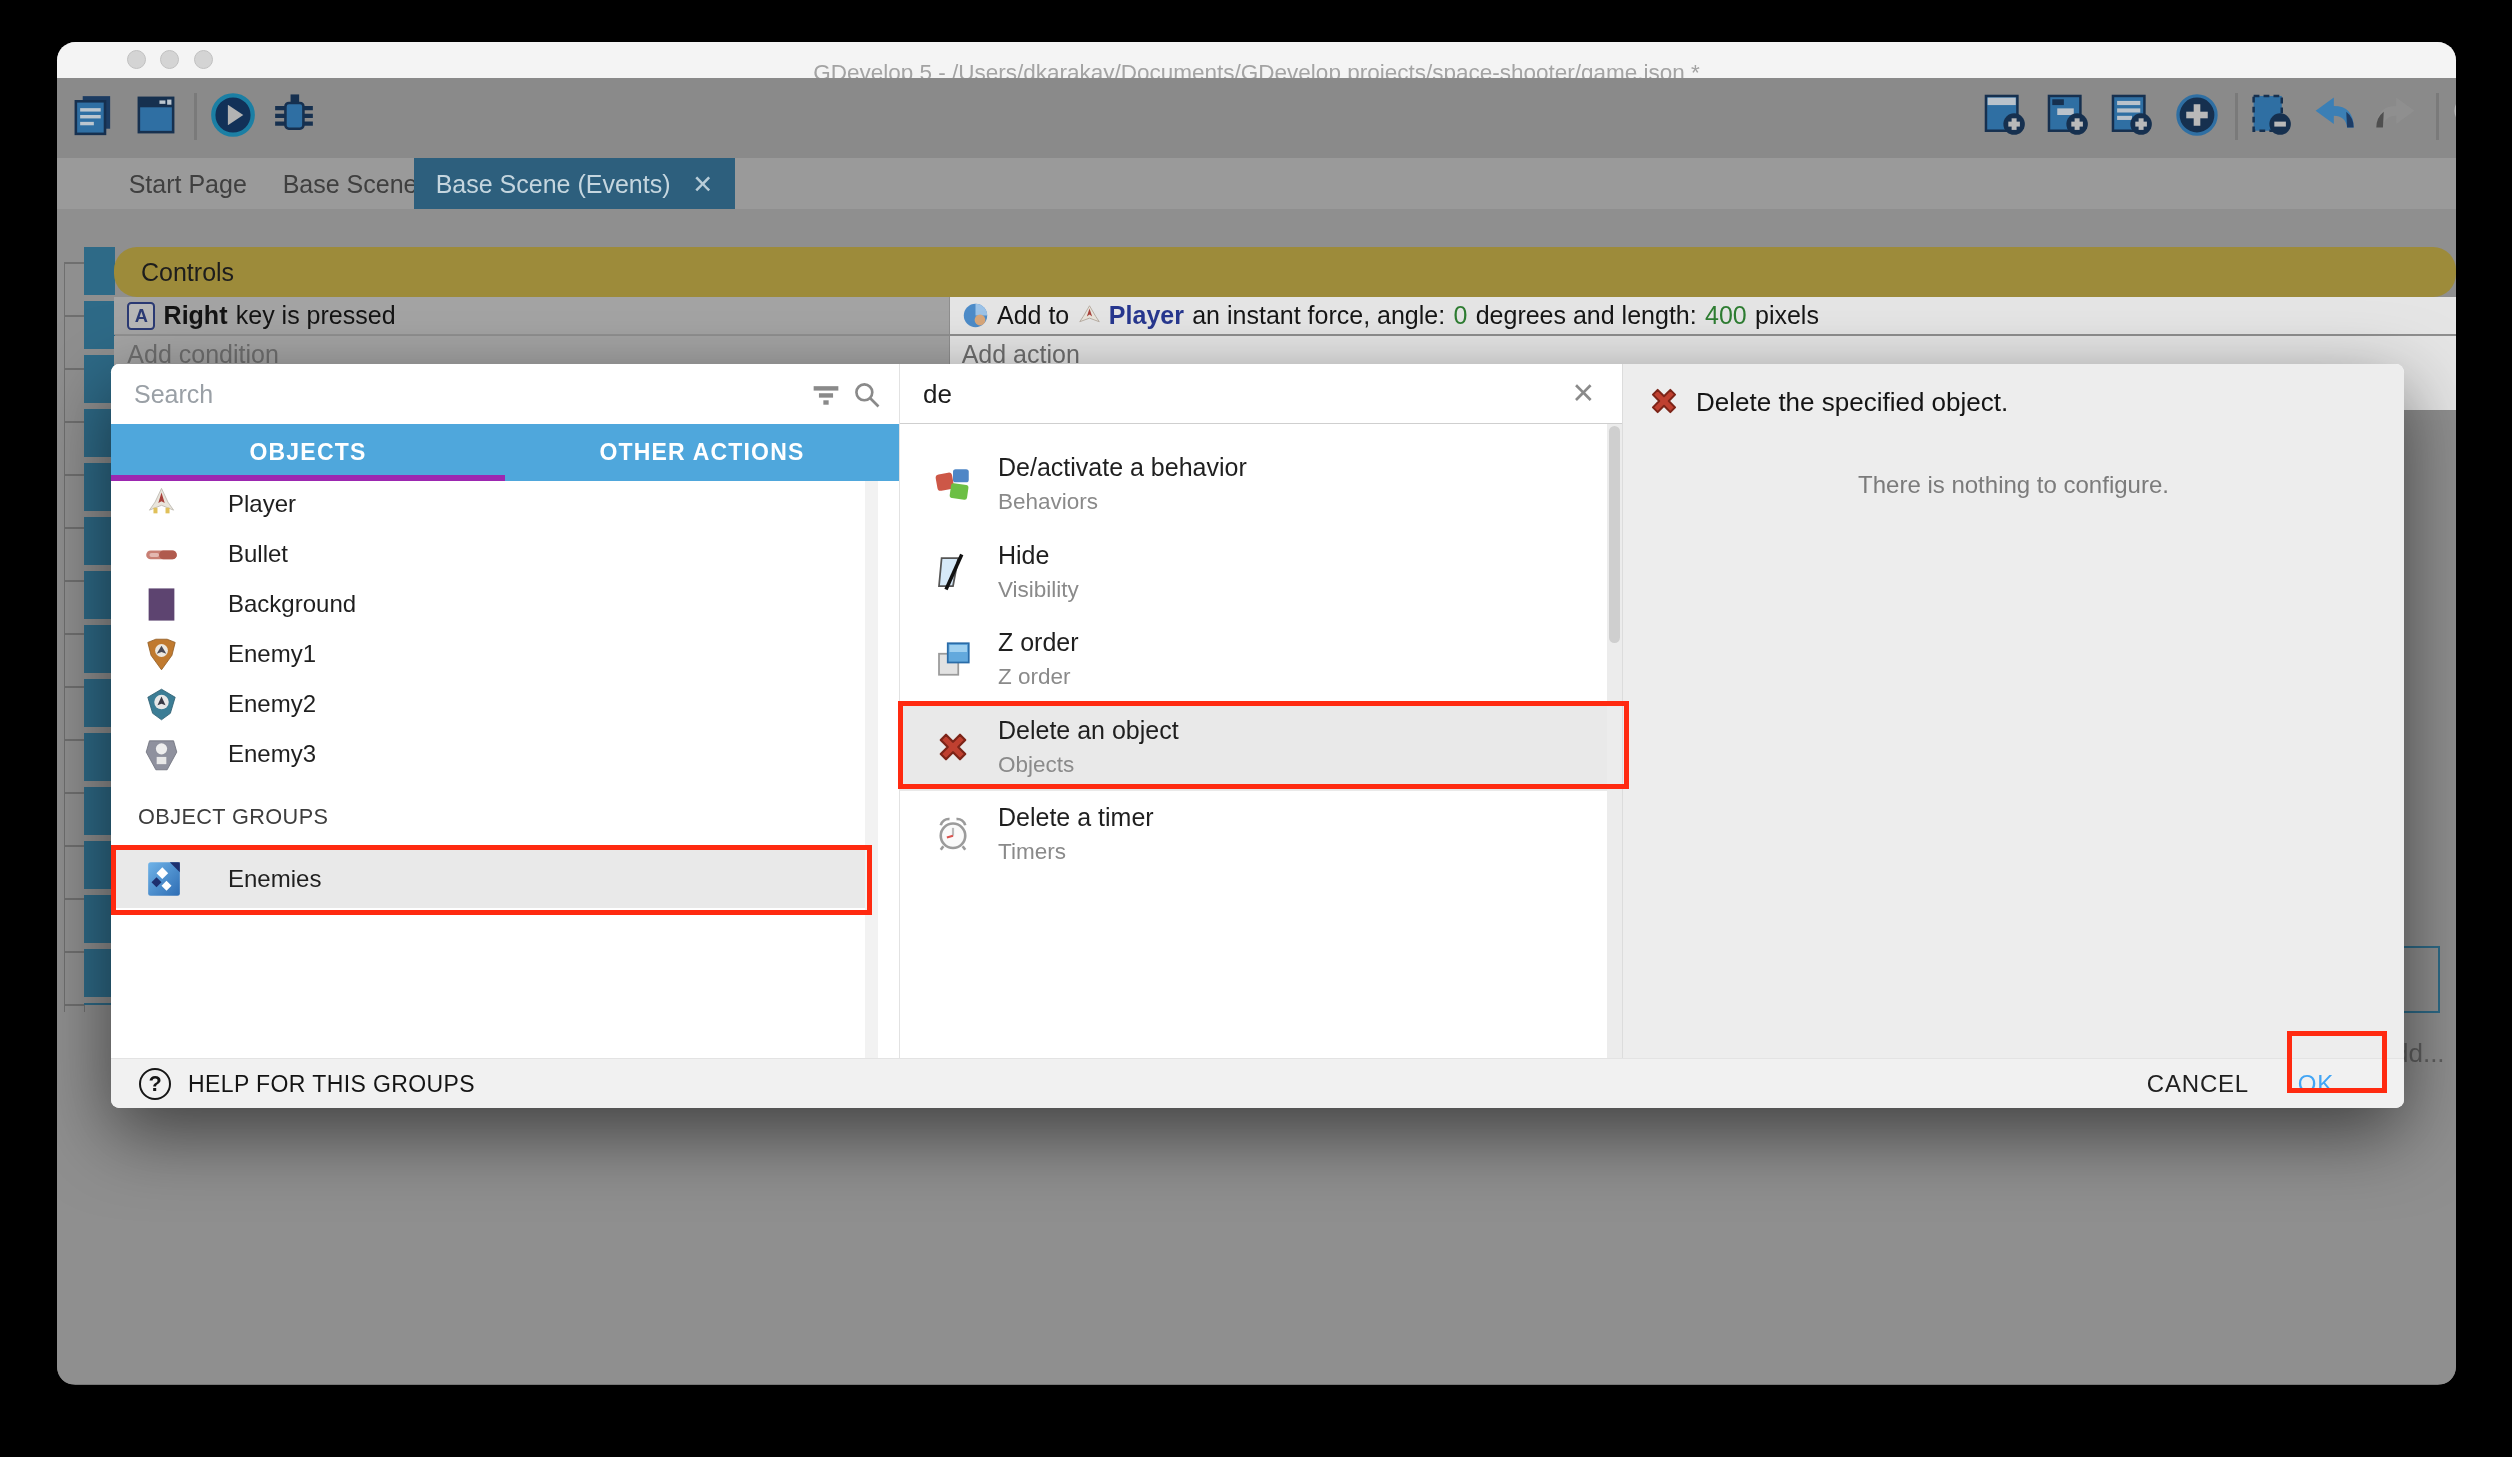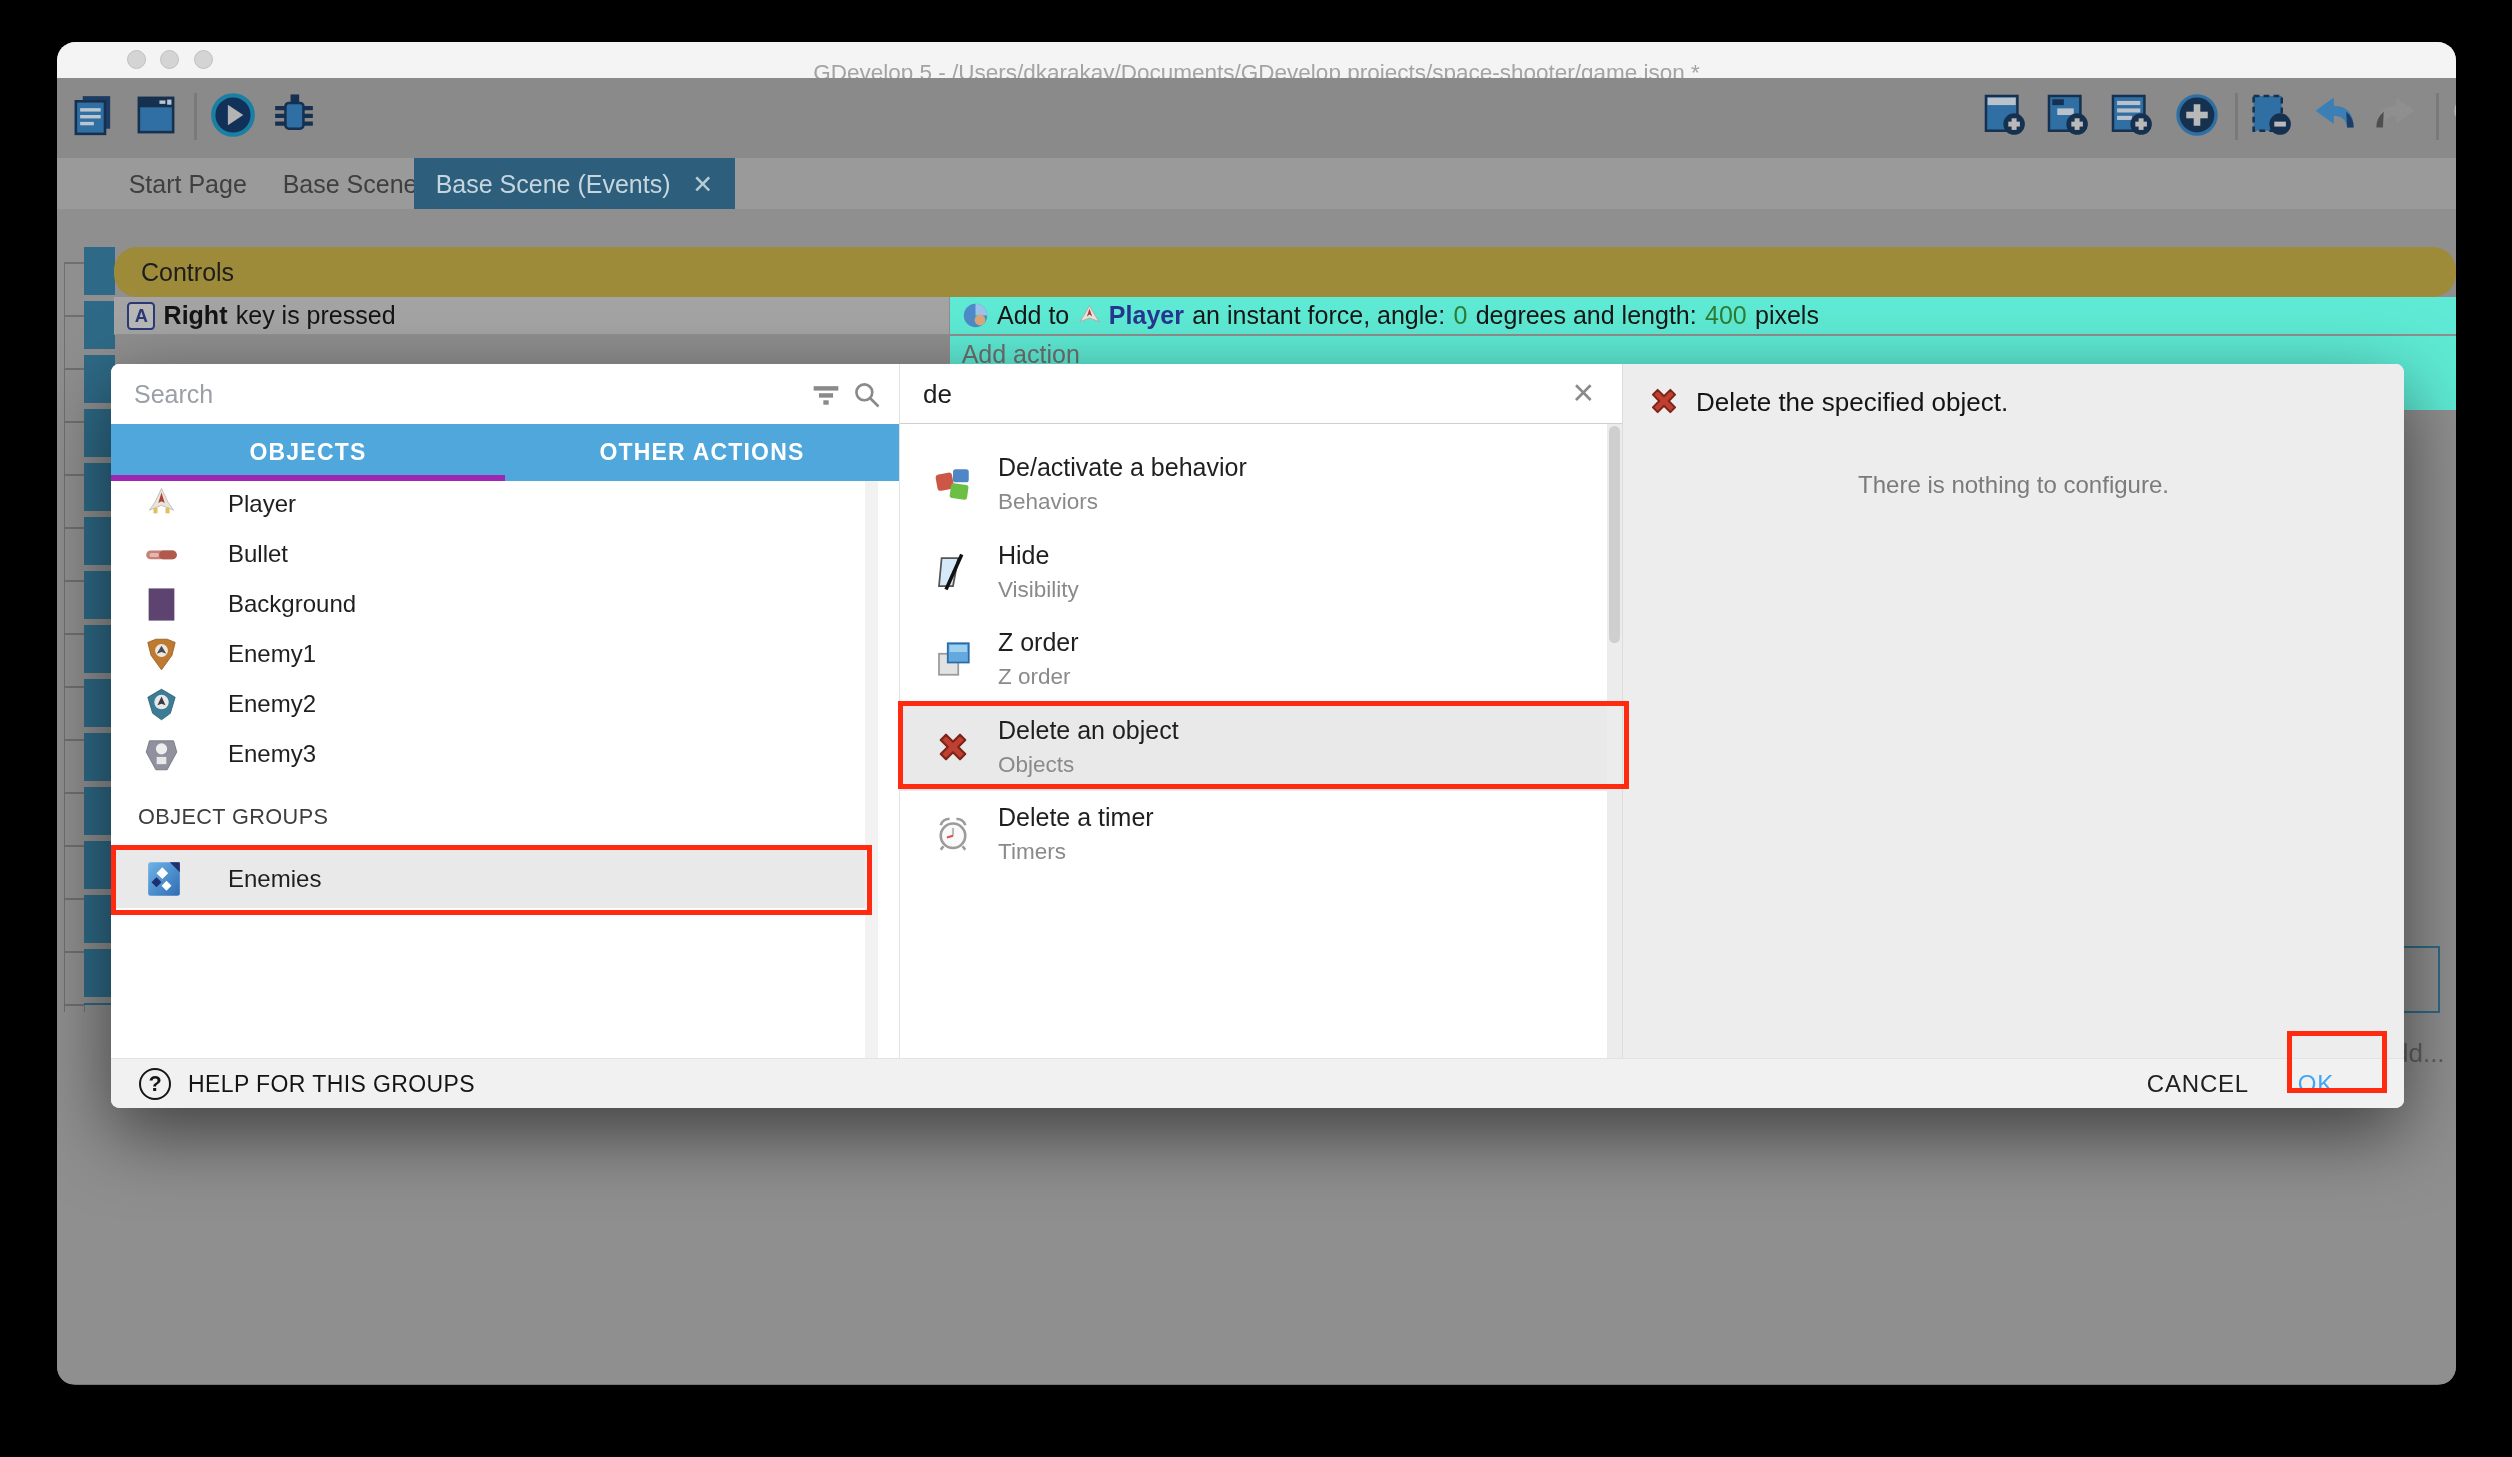--- a/index.html
+++ b/index.html
@@ -22,21 +22,21 @@
   .tab.active{background:#2d5f7d;color:#c5d6df;}
   .tab .close-x{font-size:25px;color:#555;line-height:1;}
   .tab.active .close-x{color:#b9cdd8;}
 
   
   .events-area{position:absolute;left:0;top:167px;width:100%;height:1175px;background:#8f8f8f;}
   .gutter-boxes{position:absolute;left:6.7px;top:53px;width:21.7px;height:750px;border-left:1.7px solid #6f6f6f;border-right:1.7px solid #6f6f6f;background:repeating-linear-gradient(180deg,#6f6f6f 0 1.7px,transparent 1.7px 53px);}
   .teal-strip{position:absolute;left:27px;top:38px;width:31px;height:758px;background:repeating-linear-gradient(180deg,#2e6a87 0 48px,#8f8f8f 48px 54px);}
   .ev-group-header{position:absolute;left:57px;top:38px;right:0;height:50px;background:#9d8b3a;display:flex;align-items:center;padding-left:27px;font-size:25px;font-weight:500;color:#1d1d1d;border-radius:23px;}
   .ev-cond{position:absolute;left:57px;width:835px;height:38px;background:#a4a4a4;border-bottom:0.8px solid #919191;display:flex;align-items:center;gap:8.3px;padding-left:13.3px;font-size:25px;color:#141414;}
-  .ev-act{position:absolute;left:893px;right:0;height:38px;background:#5eead4;border-bottom:0.8px solid #8e8e8e;display:flex;align-items:center;gap:8.3px;padding-left:11.7px;font-size:25px;color:#161616;}
+  .ev-act{position:absolute;left:893px;right:0;height:38px;background:#e5e5e5;border-bottom:0.8px solid #8e8e8e;display:flex;align-items:center;gap:8.3px;padding-left:11.7px;font-size:25px;color:#161616;}
   .ev-add{color:#6e6e6e;}
   .key-icon{display:inline-flex;align-items:center;justify-content:center;width:28px;height:28px;border:2.5px solid #2b3a74;border-radius:4.2px;color:#2b3a74;font-weight:bold;font-size:18.3px;background:rgba(255,255,255,.22);}
   .bold{font-weight:bold;}
   .obj-link{font-weight:bold;color:#27378f;}
   .num{color:#2e7d32;}
   .frag-bluebox{position:absolute;border:2.5px solid #2d6a87;}
   .frag-text{position:absolute;font-size:26px;color:#5f5f5f;}
 
   
   .dialog{position:absolute;left:111px;top:364px;width:2293px;height:744px;background:#fff;border-radius:8.3px;box-shadow:0 25px 75px rgba(0,0,0,.55);}
@@ -241,20 +241,23 @@
             <polygon points="13,5 16,14 13,12 10,14" fill="#a8423c"></polygon>
           </svg>
         <span class="obj-link">Player</span>
         <span>an instant force, angle:</span>
         <span class="num">0</span>
         <span>degrees and length:</span>
         <span class="num">400</span>
         <span>pixels</span>
       </div>
 
+      <div class="ev-cond" style="top:127px">
+        <span class="ev-add">Add condition</span>
+      </div>
       <div class="ev-act" style="top:127px">
         <span class="ev-add">Add action</span>
       </div>
 
       <div class="ev-cond" style="top:164px">
         <span class="key-icon">A</span>
         <span class="bold">Left</span>
         <span>key is pressed</span>
       </div>
       <div class="ev-act" style="top:164px">

